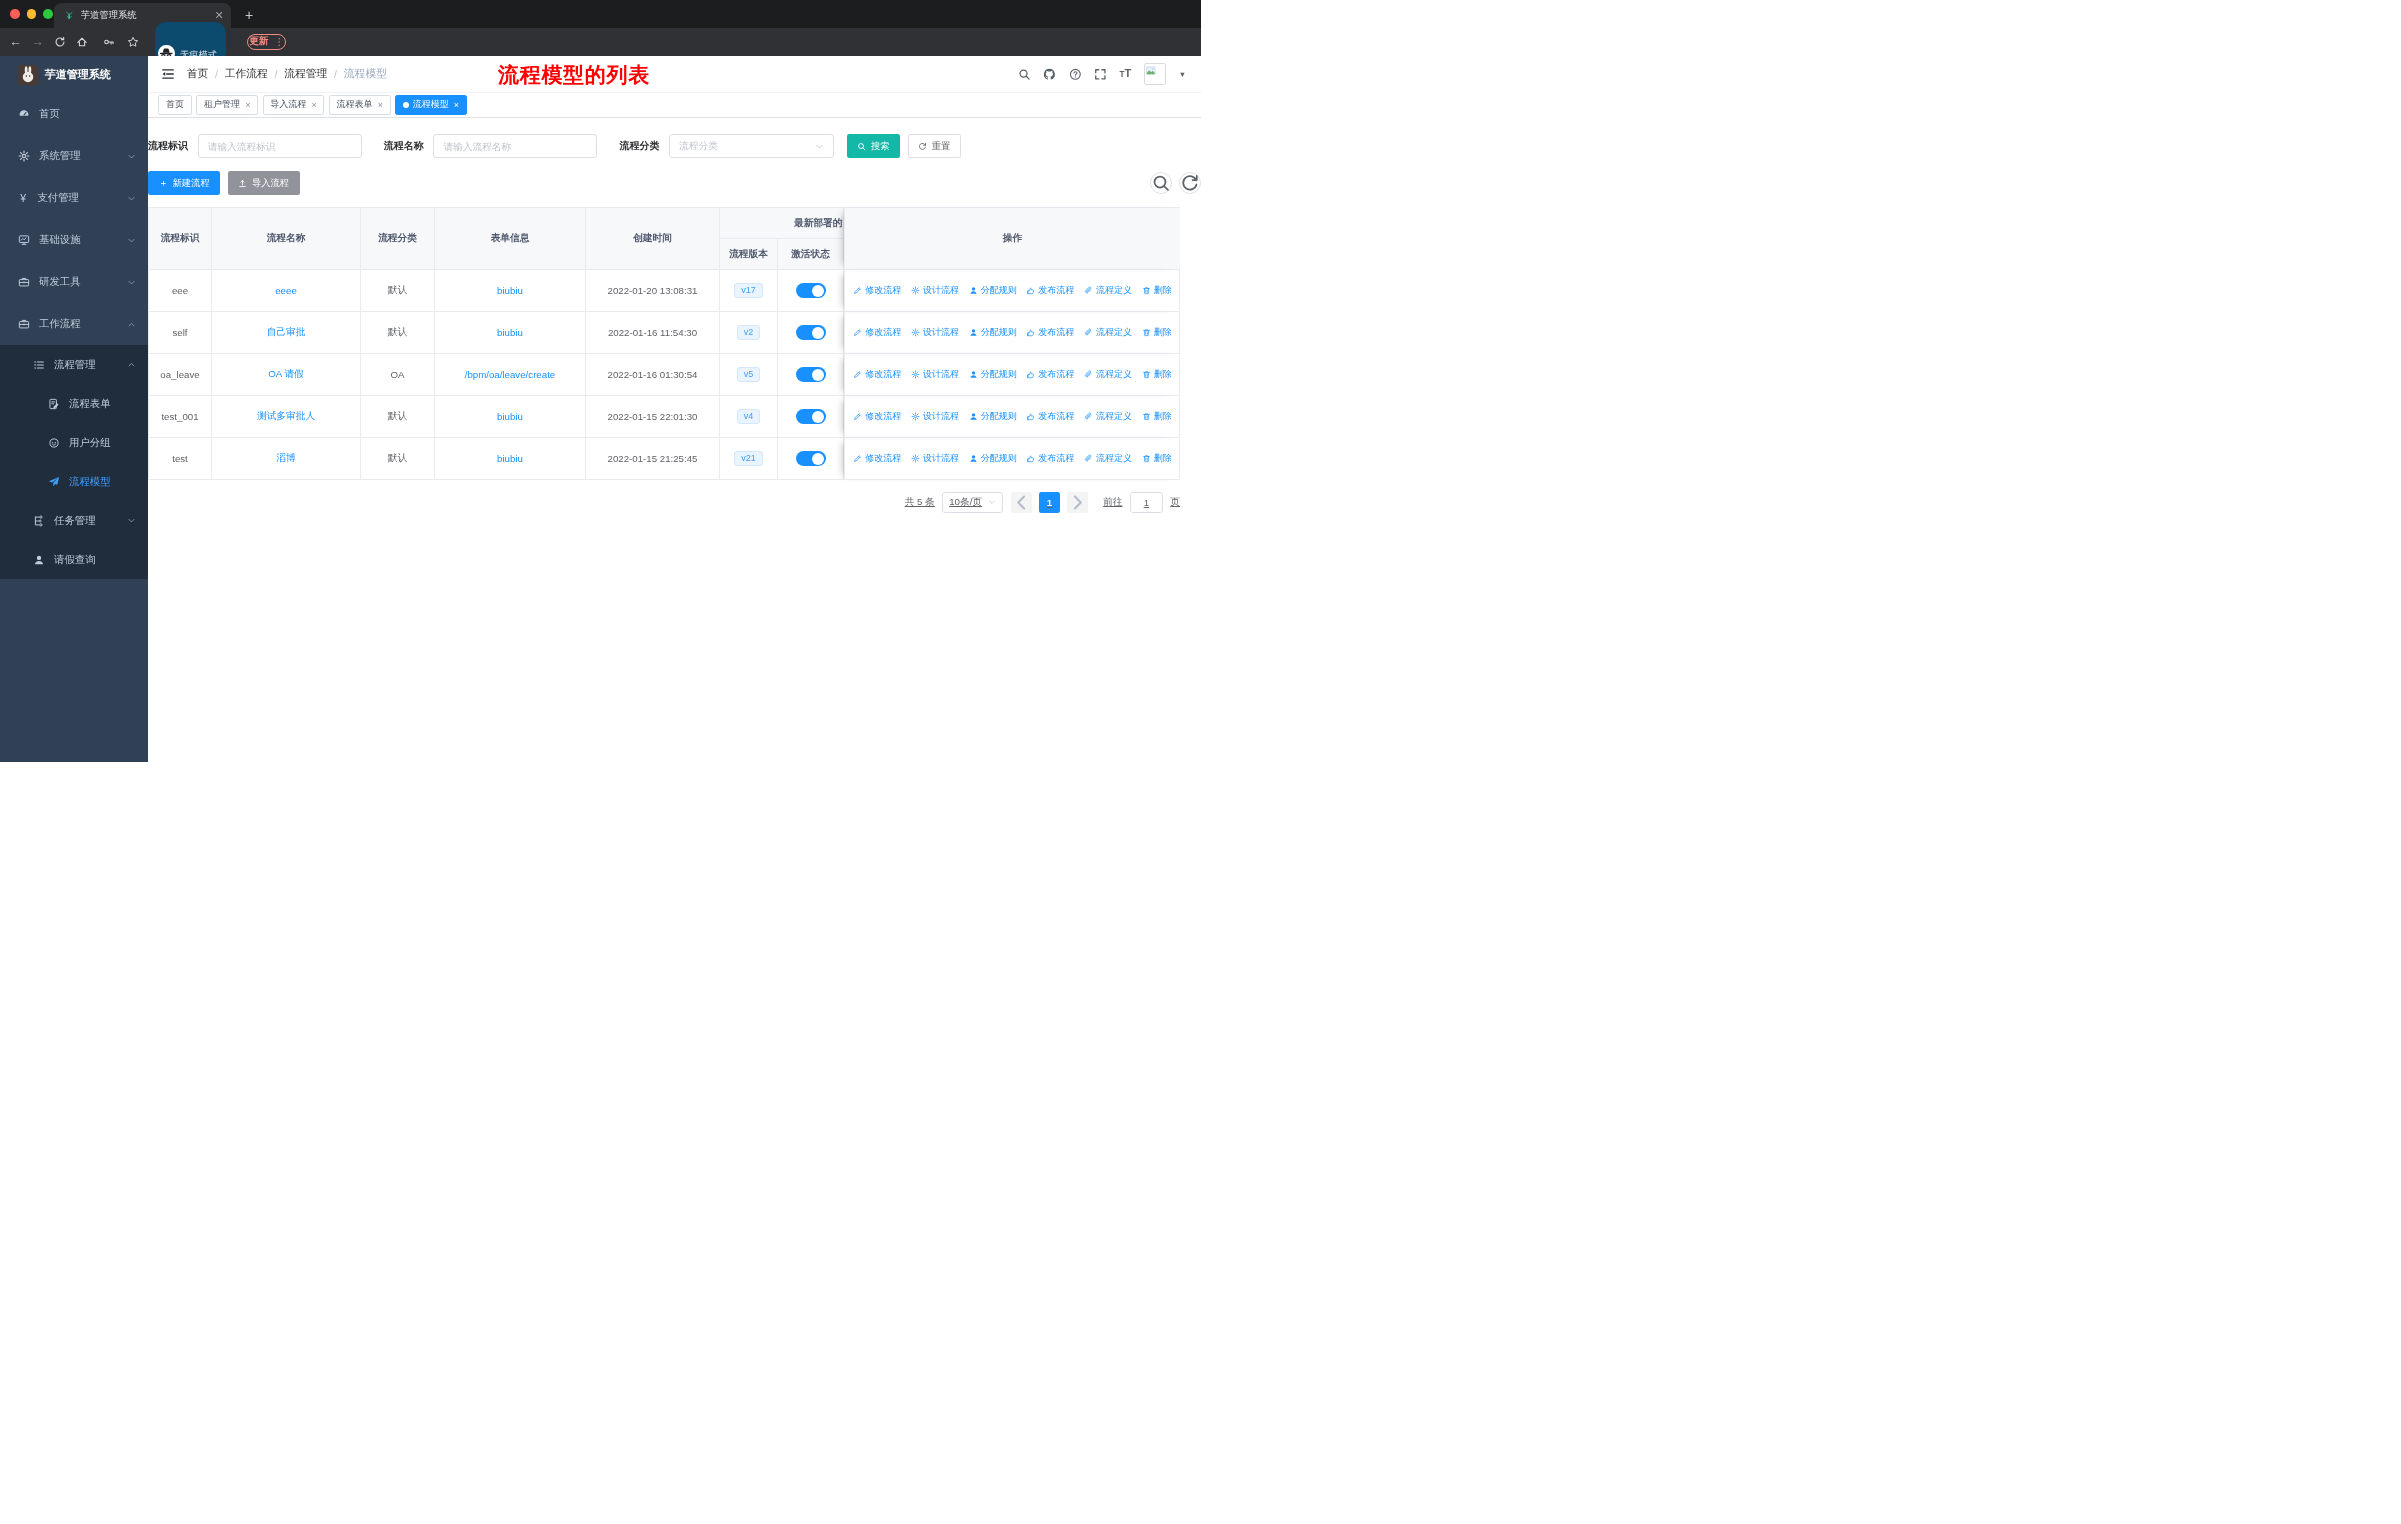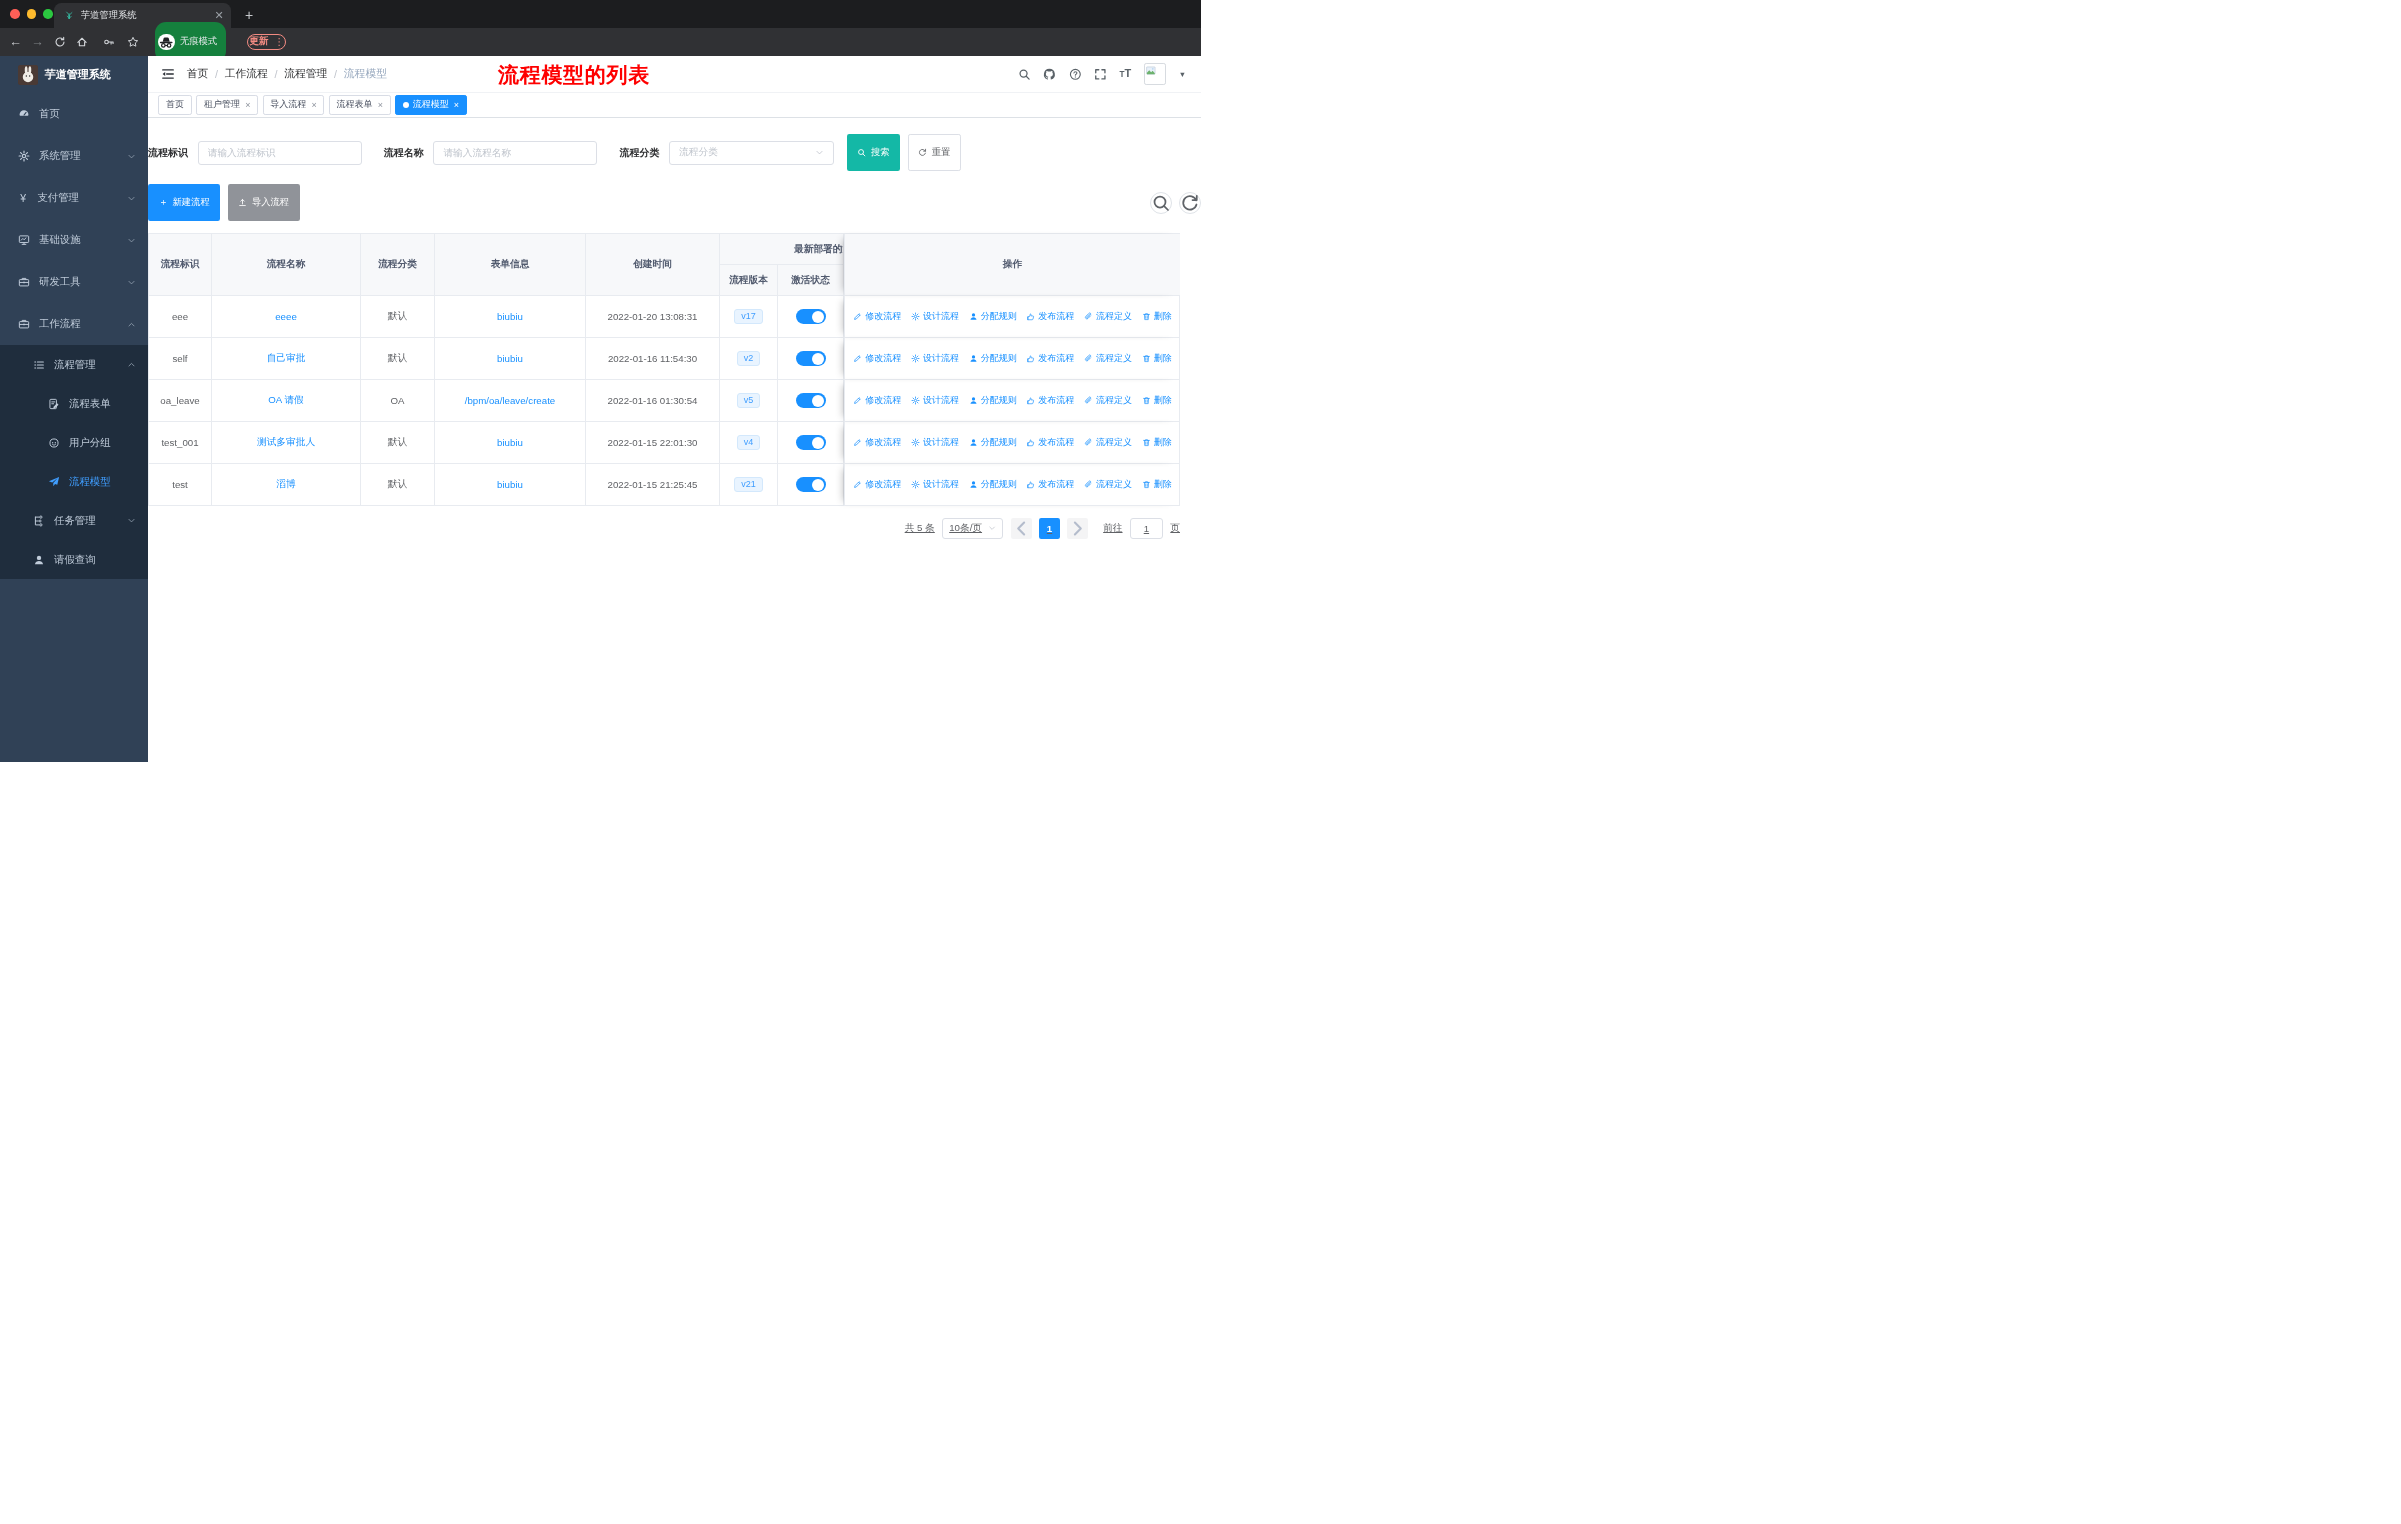--- a/index.html
+++ b/index.html
@@ -25,21 +25,21 @@
   .navbtn.dim { color:#808488; }
   #urlbar { margin-left:6px; width:777px; height:21px; background:#1e1f22; border-radius:10.4px;
             display:flex; align-items:center; padding:0 10.4px; }
   .sec-warn { color:#9aa0a6; font-size:9.7px; }
   .sec-label { color:#9aa0a6; font-size:9.7px; margin-left:5.2px; }
   .url-sep { width:0.7px; height:10.4px; background:#5f6368; margin:0 8.2px; }
   .url-host { color:#e8eaed; font-size:10px; }
   .url-path { color:#9aa0a6; font-size:10px; }
   .bar-right { display:flex; align-items:center; margin-left:10.4px; gap:12px; }
   .bar-ic { color:#d2d5d9; font-size:12px; }
-  #incog { display:flex; align-items:center; gap:5.2px; background:#15803d; border-radius:11px; height:40px; padding:0 9px 0 3px; margin-left:4.5px; }
+  #incog { display:flex; align-items:flex-end; gap:5.2px; background:#0c4a6e; border-radius:11px; height:40px; padding:0 9px 0 3px; margin-left:4.5px; }
   #incog .cir { width:16.4px; height:16.4px; background:#fff; border-radius:50%; display:flex; align-items:center; justify-content:center; color:#202124; font-size:10.4px; }
   #incog span { color:#e8eaed; font-size:9.3px; }
   #update { display:flex; align-items:center; gap:6px; border:1.1px solid #f28b82; border-radius:10.4px; height:16px; padding:0 1px; margin-left:9px; }
   #update .upd-label { color:#f28b82; font-size:9.7px; font-weight:bold; }
   #update .kebab { color:#f28b82; font-size:9.7px; letter-spacing:0; }
 
   
   #app { position:absolute; top:56px; left:0; width:1201px; height:706px; display:flex; }
   #sidebar { width:148px; background:#304156; height:100%; flex:none; }
   #logo-row { height:37px; display:flex; align-items:center; padding-left:18px; gap:6.7px; }
@@ -82,21 +82,21 @@
 
   
   #filters { margin-top:16.4px; display:flex; align-items:center; }
   .f-label { font-size:10px; font-weight:bold; color:#303133; margin-right:9.7px; white-space:nowrap; }
   .f-input { width:164px; height:24px; border:0.7px solid #dcdfe6; border-radius:3px; padding:0 9px; font-size:9.7px; color:#606266; outline:none; background:#fff; }
   .f-input::placeholder { color:#bfc4cc; }
   .f-group { display:flex; align-items:center; margin-right:22px; }
   .f-select { width:165px; height:24px; border:0.7px solid #dcdfe6; border-radius:3px; padding:0 9px; display:flex; align-items:center; justify-content:space-between; background:#fff; cursor:pointer; }
   .f-select span { font-size:9.7px; color:#bfc4cc; }
   .f-select .chev { color:#c0c4cc; font-size:9px; }
-  .btn { height:37px; border-radius:2.2px; display:inline-flex; align-items:center; justify-content:flex-end; gap:4.5px; font-size:9.3px; cursor:pointer; border:0.7px solid transparent; padding:0 9.7px; white-space:nowrap; }
+  .btn { height:24px; border-radius:2.2px; display:inline-flex; align-items:center; justify-content:flex-end; gap:4.5px; font-size:9.3px; cursor:pointer; border:0.7px solid transparent; padding:0 9.7px; white-space:nowrap; }
   .btn-search { background:#14b8a6; color:#fff; margin-left:12.7px; }
   .btn-reset { background:#fff; color:#606266; border-color:#dcdfe6; margin-left:7.4px; }
   .btn .ic { font-size:9px; }
 
   
   #btnrow { margin-top:12.7px; display:flex; align-items:center; }
   .btn-create { background:#1890ff; color:#fff; }
   .btn-import { background:#909399; color:#fff; margin-left:7.4px; }
   #btnrow .spacer { flex:1; }
   .round-btn { width:22px; height:22px; border-radius:50%; border:0.7px solid #dfe3e8; background:#fff; color:#5f6368;

